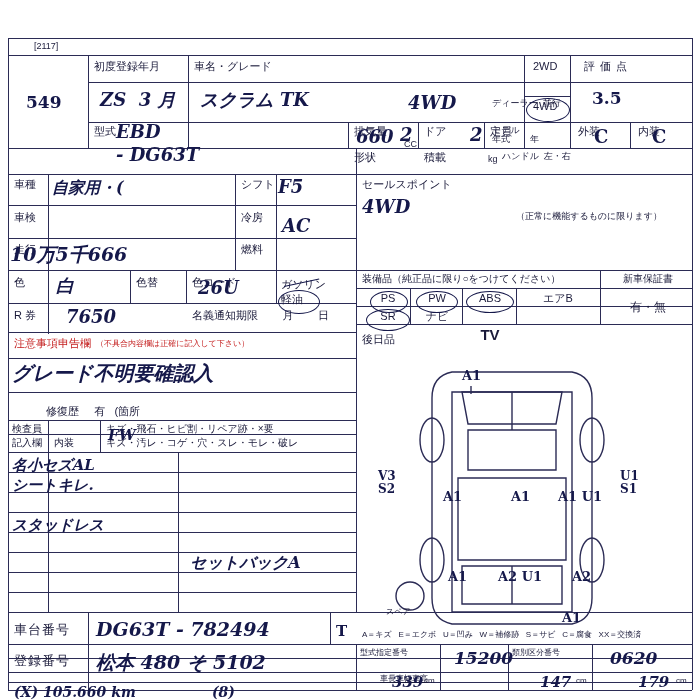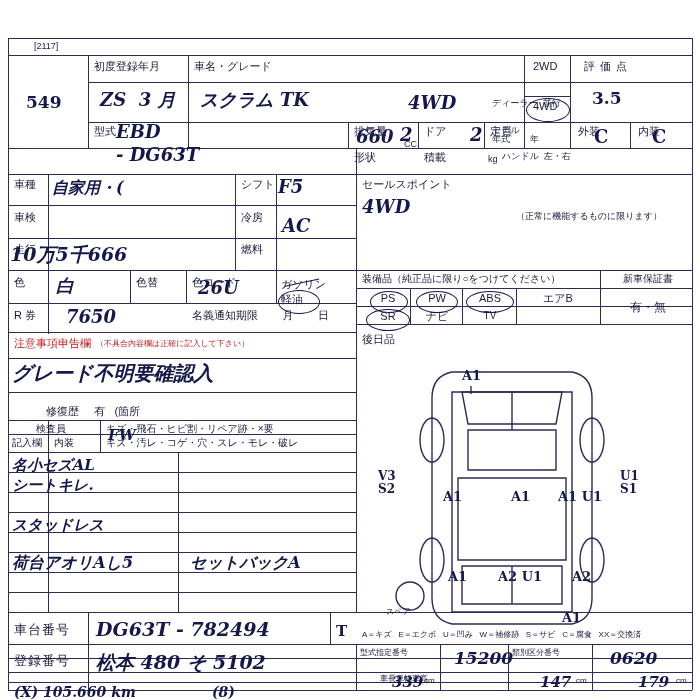--- a/index.html
+++ b/index.html
@@ -139,30 +139,30 @@
   <div class="t" style="left:14px;top:310px;font-size:11px;">R 券</div>
   <div class="t" style="left:192px;top:310px;font-size:11px;">名義通知期限        月        日</div>
 
   <div class="t" style="left:362px;top:274px;font-size:10px;">装備品（純正品に限り○をつけてください）</div>
   <div class="t c" style="left:368px;top:293px;width:40px;font-size:11px;">PS</div>
   <div class="t c" style="left:414px;top:293px;width:46px;font-size:11px;">PW</div>
   <div class="t c" style="left:466px;top:293px;width:48px;font-size:11px;">ABS</div>
   <div class="t c" style="left:520px;top:293px;width:76px;font-size:11px;">エアB</div>
   <div class="t c" style="left:368px;top:311px;width:40px;font-size:11px;">SR</div>
   <div class="t c" style="left:414px;top:311px;width:46px;font-size:11px;">ナビ</div>
-  <div class="t c" style="left:466px;top:311px;width:48px;font-size:10px;">TV</div>
+  <div class="t c" style="left:466px;top:327px;width:48px;font-size:15px;font-weight:bold;">TV</div>
   <div class="t c" style="left:604px;top:274px;width:88px;font-size:10px;">新車保証書</div>
   <div class="t c" style="left:604px;top:301px;width:88px;font-size:12px;">有・無</div>
   <div class="t" style="left:362px;top:334px;font-size:11px;">後日品</div>
 
   <div class="t" style="left:14px;top:338px;font-size:11px;color:#c41d1d;">注意事項申告欄</div>
   <div class="t" style="left:96px;top:340px;font-size:8px;color:#c41d1d;">（不具合内容欄は正確に記入して下さい）</div>
   <div class="t" style="left:46px;top:406px;font-size:11px;">修復歴     有   (箇所</div>
 
-  <div class="t" style="left:12px;top:424px;font-size:10px;margin-left:24px;">検査員</div>
+  <div class="t" style="left:12px;top:424px;font-size:10px;">検査員</div>
   <div class="t" style="left:106px;top:424px;font-size:10px;">キズ・飛石・ヒビ割・リペア跡・×要</div>
   <div class="t" style="left:12px;top:438px;font-size:10px;">記入欄</div>
   <div class="t" style="left:54px;top:438px;font-size:10px;">内装</div>
   <div class="t" style="left:106px;top:438px;font-size:10px;">キズ・汚レ・コゲ・穴・スレ・モレ・破レ</div>
 
   <div class="t" style="left:14px;top:623px;font-size:13px;letter-spacing:1px;">車台番号</div>
   <div class="t" style="left:14px;top:654px;font-size:13px;letter-spacing:1px;">登録番号</div>
   <div class="t" style="left:362px;top:631px;font-size:8px;">A＝キズ   E＝エクボ   U＝凹み   W＝補修跡   S＝サビ   C＝腐食   XX＝交換済</div>
   <div class="t" style="left:360px;top:648px;font-size:8px;line-height:1.2;">型式指定番号</div>
   <div class="t" style="left:512px;top:648px;font-size:8px;line-height:1.2;">類別区分番号</div>
@@ -193,21 +193,20 @@
   <div class="hw mid sl" style="left:56px;top:274px;">白</div>
   <div class="hw mid sl" style="left:198px;top:277px;">26U</div>
   <div class="hw mid sl" style="left:66px;top:306px;">7650</div>
 
   <div class="hw sm sl" style="left:12px;top:360px;font-size:20px;">グレード不明要確認入</div>
   <div class="hw sm sl" style="left:108px;top:426px;font-size:15px;">FW</div>
 
   <div class="hw xs sl" style="left:12px;top:456px;font-size:15px;">名小セズAL</div>
   <div class="hw xs sl" style="left:12px;top:476px;font-size:15px;">シートキレ.</div>
   <div class="hw xs sl" style="left:12px;top:516px;font-size:15px;">スタッドレス</div>
-  <div class="hw xs sl" style="left:12px;top:553px;font-size:16px;">荷台アオリAし5</div>
   <div class="hw xs sl" style="left:190px;top:553px;font-size:16px;">セットバックA</div>
 
   <div class="hw sm sl" style="left:96px;top:618px;font-size:19px;text-align:center;">DG63T - 782494</div>
   <div class="hw sm" style="left:336px;top:622px;font-size:15px;">T</div>
   <div class="hw sm sl" style="left:96px;top:650px;font-size:19px;">松本 480 そ 5102</div>
   <div class="hw xs sl" style="left:454px;top:648px;font-size:17px;">15200</div>
   <div class="hw xs sl" style="left:610px;top:648px;font-size:17px;">0620</div>
   <div class="hw xs sl" style="left:392px;top:673px;font-size:15px;font-style:italic;">339</div>
   <div class="hw xs sl" style="left:540px;top:673px;font-size:15px;">147</div>
   <div class="hw xs sl" style="left:638px;top:673px;font-size:15px;">179</div>

